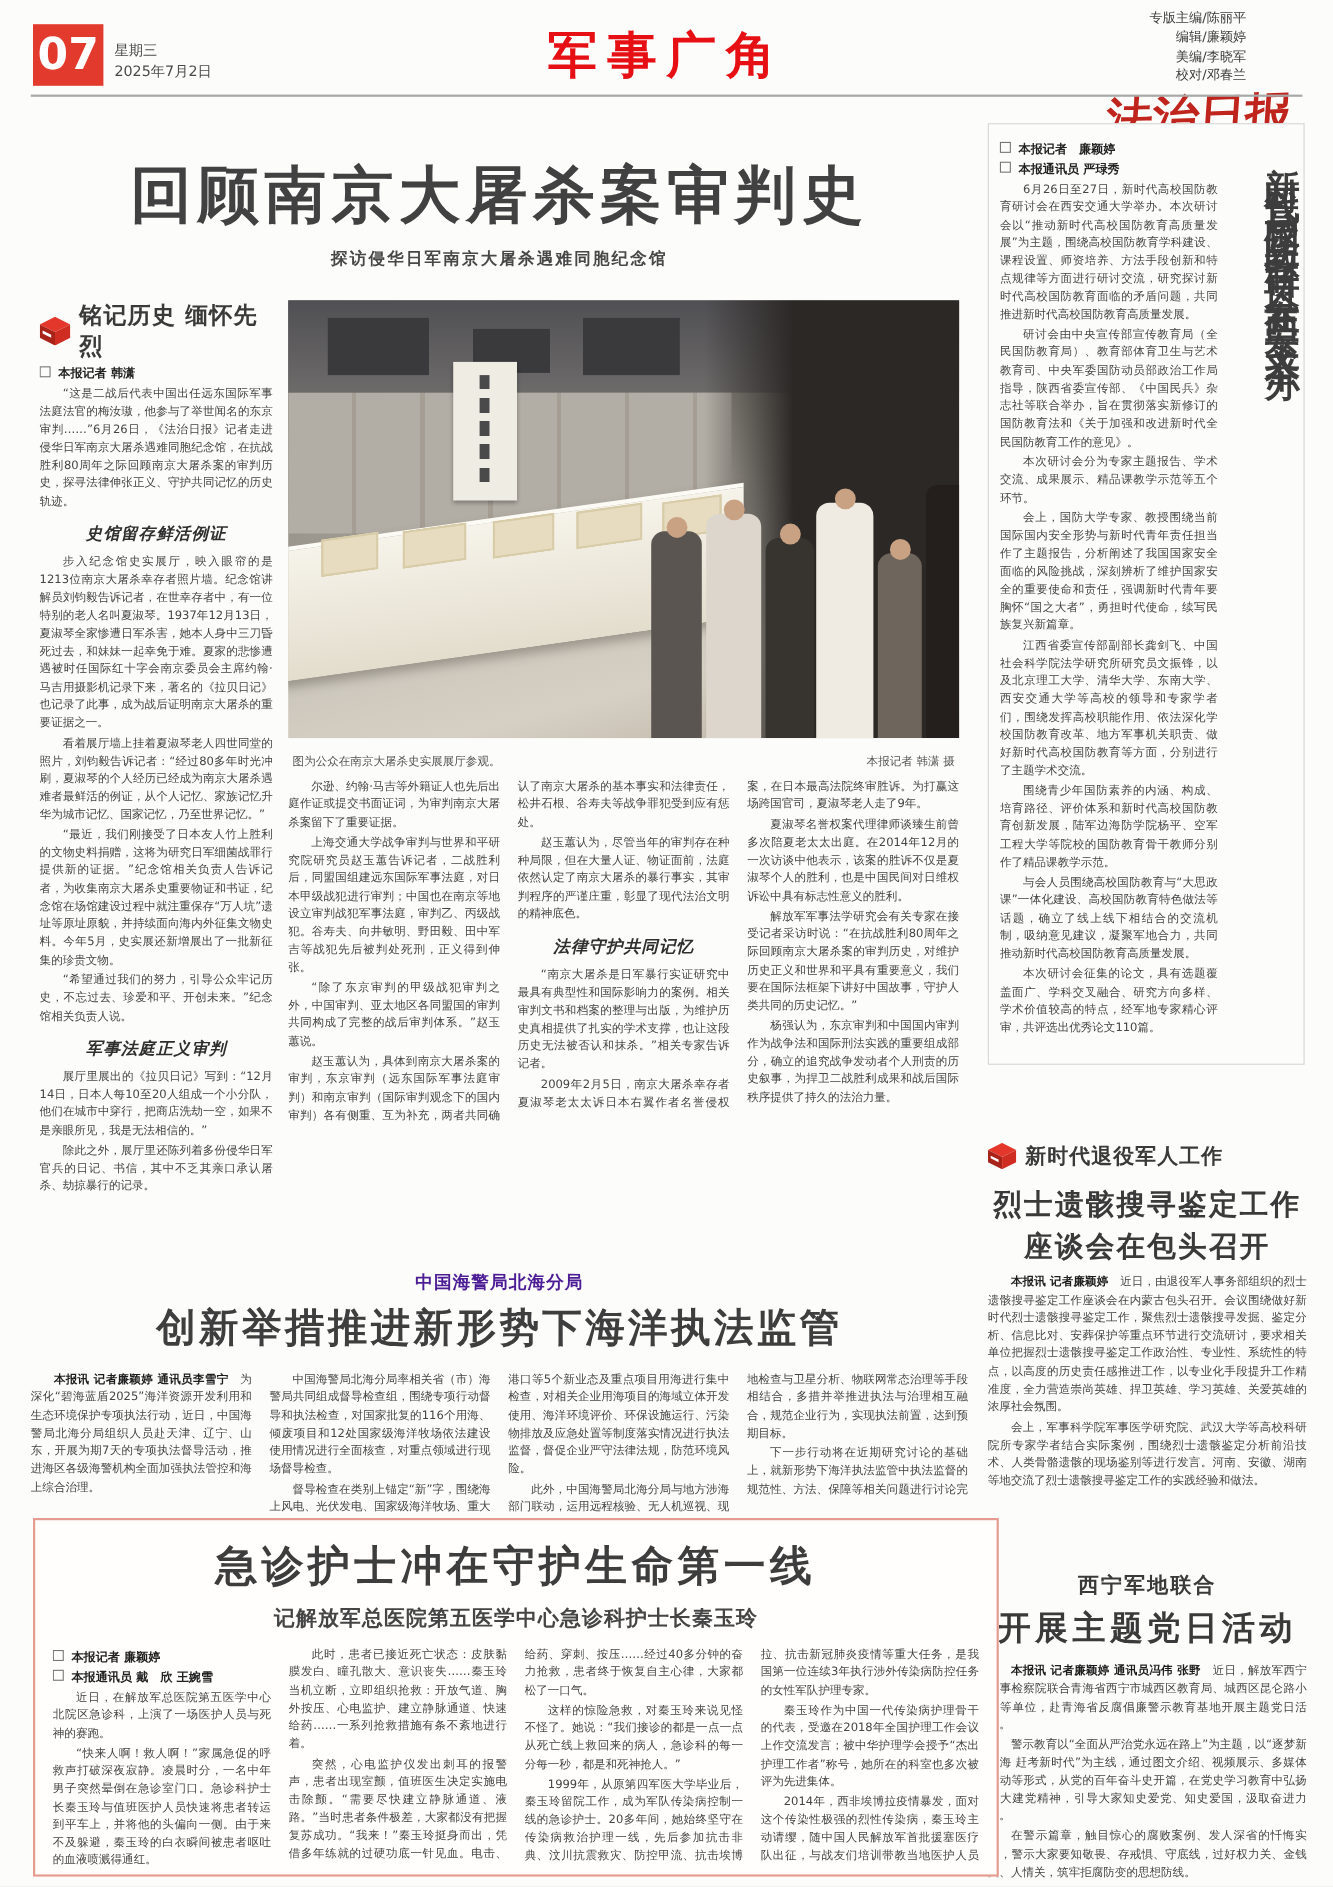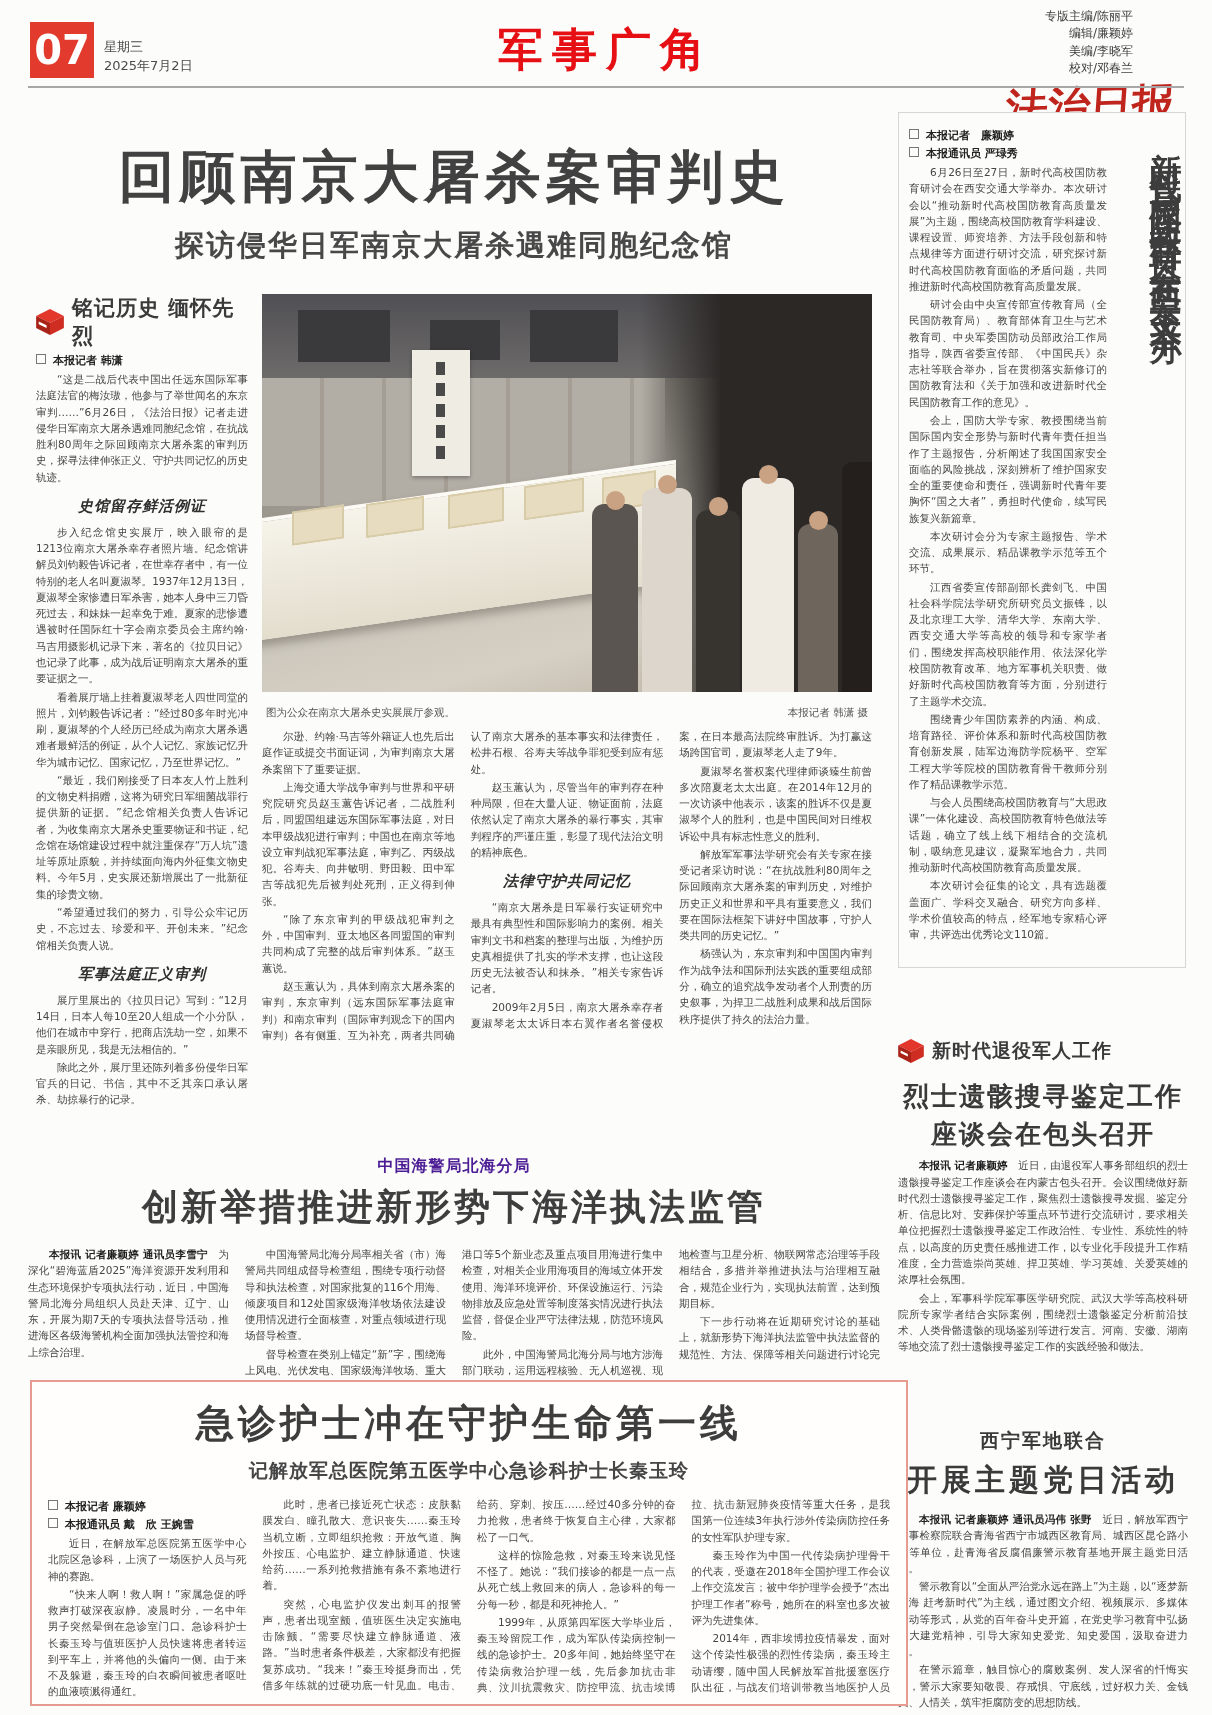--- a/index.html
+++ b/index.html
@@ -22,21 +22,21 @@
   .body-txt p b{color:#1d1d1d;}
   .byline{font-size:11px;font-weight:bold;color:#222;margin:3px 0;white-space:nowrap;}
   .bx{display:inline-block;width:8px;height:8px;border:1px solid #777;margin-right:7px;vertical-align:0;}
   .subhead{font-size:15px;font-weight:bold;color:#2f2f2f;text-align:center;margin:12px 0 8px;letter-spacing:1px;font-style:italic;}
   .kicker-row{display:flex;align-items:center;gap:8px;}
   .kicker-label{font-size:19px;font-weight:bold;color:#3a3a3a;letter-spacing:1px;}
   
   #main-article{position:absolute;left:28px;top:104px;width:852px;height:996px;}
   .m-head{text-align:center;padding-top:36px;}
   .m-head h1{margin:0;font-size:56px;font-weight:600;color:#414141;letter-spacing:5px;}
-  .m-head h2{margin:10px 0 16px;font-size:29px;font-weight:600;color:#484848;letter-spacing:2px;text-align:center;}
+  .m-head h2{margin:10px 0 16px;font-size:15px;font-weight:600;color:#484848;letter-spacing:2px;text-align:center;}
   .m-body{display:flex;margin-top:28px;padding:0 8px;}
   .m-col1{width:212px;flex:none;padding-right:14px;height:845px;overflow:hidden;}
   .m-rest{flex:1;min-width:0;}
   .m-photo{position:relative;height:398px;overflow:hidden;background:linear-gradient(165deg,#55544f 0%,#6e6a62 20%,#9a958c 38%,#c9c4ba 58%,#d6d0c4 78%,#b5ad9e 100%);}
   .ph-ceiling{position:absolute;left:0;top:0;right:0;height:84px;background:linear-gradient(#504f53,#6d6b6a);}
   .ph-panel{position:absolute;top:16px;height:52px;background:#3a393c;}
   .ph-p1{left:36px;width:92px;} .ph-p2{left:168px;width:70px;top:26px;height:40px;} .ph-p3{left:268px;width:88px;}
   .ph-wall{position:absolute;left:0;top:84px;right:34%;height:128px;
            background:repeating-linear-gradient(90deg,#b3aea5 0 58px,#a49e94 58px 62px);}
   .ph-banner{position:absolute;left:150px;top:56px;width:58px;height:126px;background:#efece4;
@@ -221,22 +221,22 @@
       </div>
     </div>
   </div>
 
   <div id="seminar">
     <div class="sem-text body-txt">
       <div class="byline"><span class="bx"></span><span>本报记者　廉颖婷</span></div>
       <div class="byline"><span class="bx"></span><span>本报通讯员 严琭秀</span></div>
       <p>6月26日至27日，新时代高校国防教育研讨会在西安交通大学举办。本次研讨会以“推动新时代高校国防教育高质量发展”为主题，围绕高校国防教育学科建设、课程设置、师资培养、方法手段创新和特点规律等方面进行研讨交流，研究探讨新时代高校国防教育面临的矛盾问题，共同推进新时代高校国防教育高质量发展。</p>
       <p>研讨会由中央宣传部宣传教育局（全民国防教育局）、教育部体育卫生与艺术教育司、中央军委国防动员部政治工作局指导，陕西省委宣传部、《中国民兵》杂志社等联合举办，旨在贯彻落实新修订的国防教育法和《关于加强和改进新时代全民国防教育工作的意见》。</p>
+      <p>本次研讨会分为专家主题报告、学术交流、成果展示、精品课教学示范等五个环节。</p>
       <p>会上，国防大学专家、教授围绕当前国际国内安全形势与新时代青年责任担当作了主题报告，分析阐述了我国国家安全面临的风险挑战，深刻辨析了维护国家安全的重要使命和责任，强调新时代青年要胸怀“国之大者”，勇担时代使命，续写民族复兴新篇章。</p>
-      <p>本次研讨会分为专家主题报告、学术交流、成果展示、精品课教学示范等五个环节。</p>
       <p>江西省委宣传部副部长龚剑飞、中国社会科学院法学研究所研究员文振锋，以及北京理工大学、清华大学、东南大学、西安交通大学等高校的领导和专家学者们，围绕发挥高校职能作用、依法深化学校国防教育改革、地方军事机关职责、做好新时代高校国防教育等方面，分别进行了主题学术交流。</p>
       <p>围绕青少年国防素养的内涵、构成、培育路径、评价体系和新时代高校国防教育创新发展，陆军边海防学院杨平、空军工程大学等院校的国防教育骨干教师分别作了精品课教学示范。</p>
       <p>与会人员围绕高校国防教育与“大思政课”一体化建设、高校国防教育特色做法等话题，确立了线上线下相结合的交流机制，吸纳意见建议，凝聚军地合力，共同推动新时代高校国防教育高质量发展。</p>
       <p>本次研讨会征集的论文，具有选题覆盖面广、学科交叉融合、研究方向多样、学术价值较高的特点，经军地专家精心评审，共评选出优秀论文110篇。</p>
     </div>
     <div class="sem-title">新时代高校国防教育研讨会在西安交大举办</div>
   </div>
 
   <div id="veterans">
     <div class="kicker-row">

